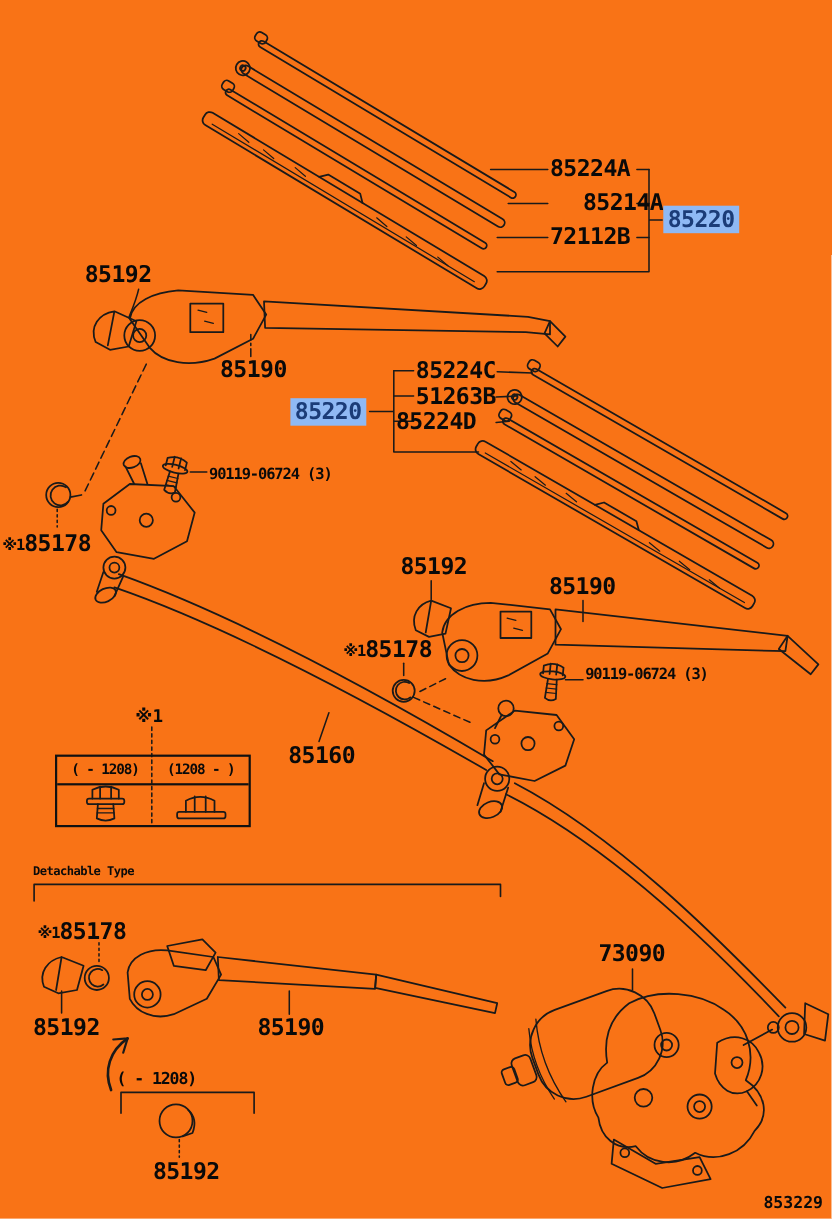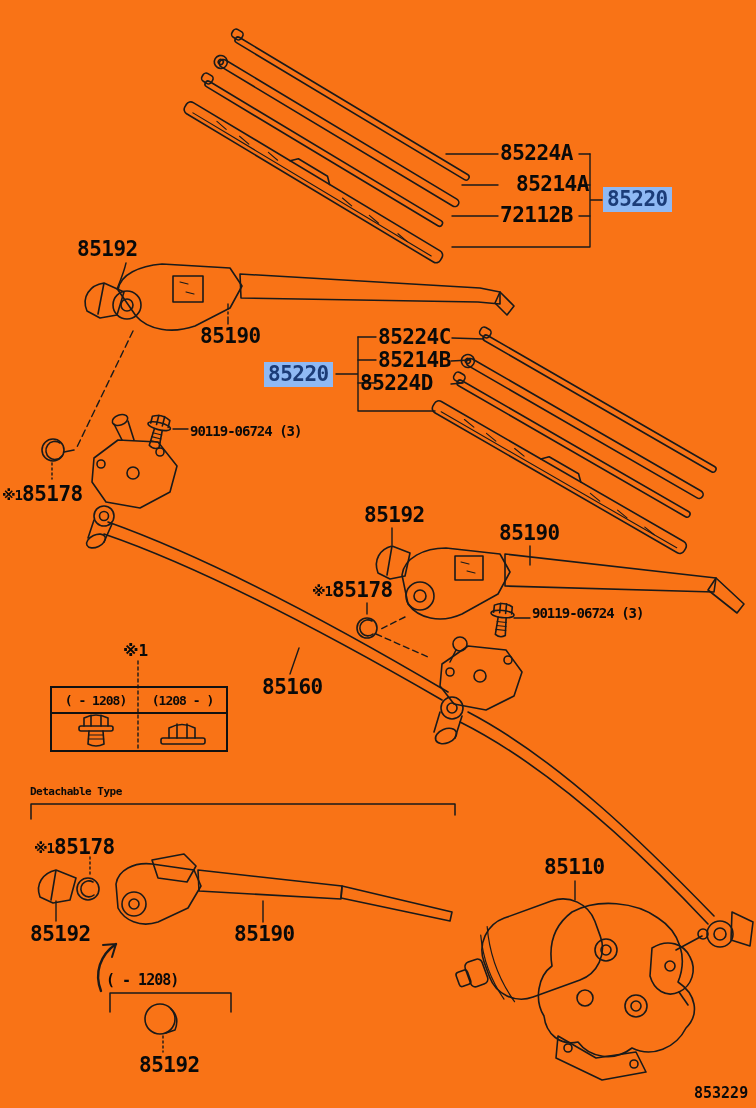--- a/index.html
+++ b/index.html
@@ -236,29 +236,29 @@
       <path d="M676,950 L702,936"></path>
         <circle cx="703" cy="934" r="5"></circle>
       <path d="M679,992 l9,13"></path>
     </g>
     <g stroke-width="1.4">
       <path d="M575,881 V900"></path>
     </g>
   </svg>
 
   <div class="pn" style="left:500px;top:142px">85224A</div>
-  <div class="pn" style="left:516px;top:173px">85214A</div>
+  <div class="pn" style="left:530px;top:173px">85214A</div>
   <div class="pn" style="left:500px;top:204px">72112B</div>
   <div class="pn hl" style="left: 603px; top: 187px; background: rgb(143, 185, 244); color: rgb(27, 60, 120);">85220</div>
 
   <div class="pn" style="left:77px;top:238px">85192</div>
   <div class="pn" style="left:200px;top:325px">85190</div>
 
   <div class="pn" style="left:378px;top:326px">85224C</div>
-  <div class="pn" style="left:378px;top:349px">85214B</div>
+  <div class="pn" style="left:378px;top:349px">51263B</div>
   <div class="pn" style="left:360px;top:372px">85224D</div>
   <div class="pn hl" style="left: 264px; top: 362px; background: rgb(143, 185, 244); color: rgb(27, 60, 120);">85220</div>
 
   <div class="pn small" style="left:190px;top:420px">90119-06724 (3)</div>
   <div class="pn" style="left:2px;top:483px"><span class="ref">※1</span><span>85178</span></div>
 
   <div class="pn" style="left:364px;top:504px">85192</div>
   <div class="pn" style="left:499px;top:522px">85190</div>
   <div class="pn" style="left:312px;top:579px"><span class="ref">※1</span><span>85178</span></div>
   <div class="pn small" style="left:532px;top:602px">90119-06724 (3)</div>
@@ -291,17 +291,17 @@
     </div>
   </div>
 
   <div class="note" style="left:30px;top:785px;font-size:11px;letter-spacing:-0.5px">Detachable Type</div>
   <div class="pn" style="left:34px;top:836px"><span class="ref">※1</span><span>85178</span></div>
   <div class="pn" style="left:30px;top:923px">85192</div>
   <div class="pn" style="left:234px;top:923px">85190</div>
   <div class="note" style="left:106px;top:971px;font-size:15px;letter-spacing:-1px">(   - 1208)</div>
   <div class="pn" style="left:139px;top:1054px">85192</div>
 
-  <div class="pn" style="left:544px;top:856px">85110</div>
+  <div class="pn" style="left:544px;top:856px">73090</div>
 
   <div class="note" style="left:694px;top:1084px;font-size:15px">853229</div>
 
 </div>
 
 </body></html>

